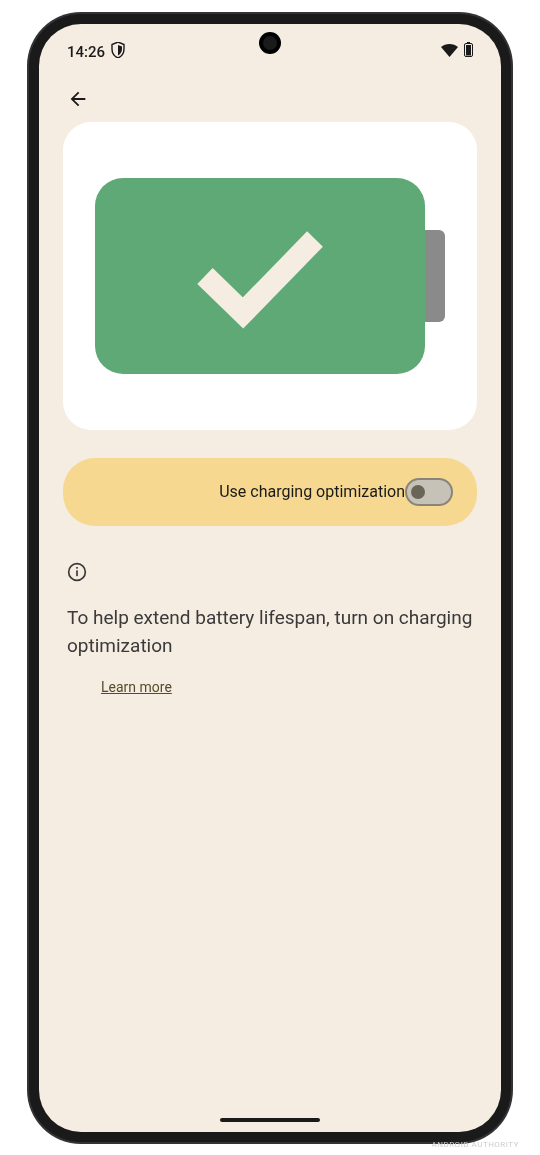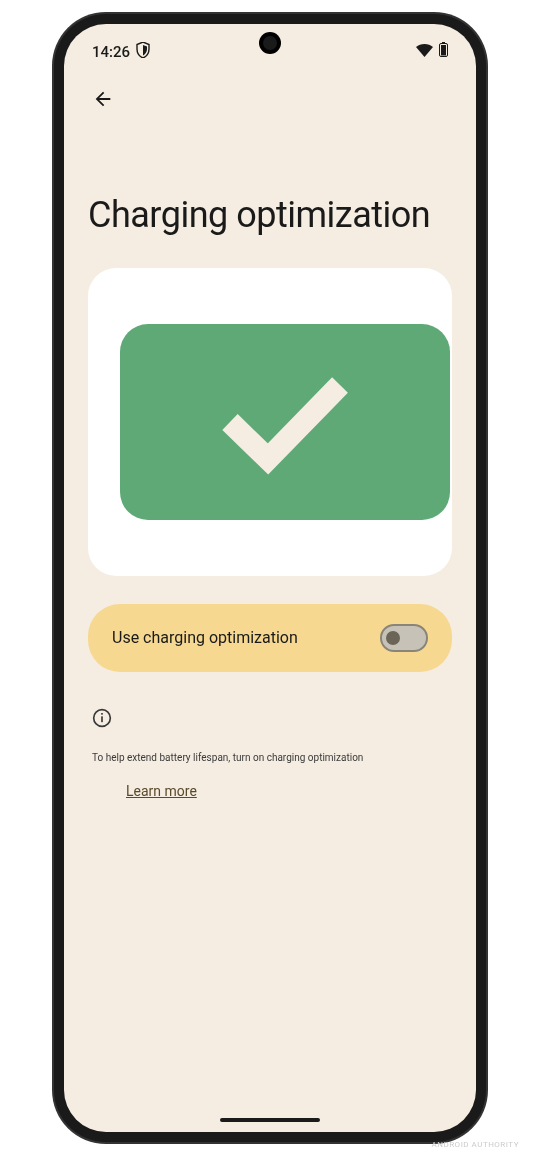--- a/index.html
+++ b/index.html
@@ -12,21 +12,21 @@
       width: 540px;
       height: 1155px;
       background: #ffffff;
       font-family: -apple-system, BlinkMacSystemFont, 'Segoe UI', Roboto, sans-serif;
       display: flex;
       justify-content: center;
       align-items: center;
     }
     
     .phone-frame {
-      width: 432px;
+      width: 482px;
       height: 1128px;
       background: #1a1a1a;
       border-radius: 52px;
       padding: 10px;
       position: relative;
       box-shadow: 0 0 0 2px #333;
     }
     
     .phone-screen {
       width: 100%;
@@ -145,21 +145,21 @@
     .checkmark {
       width: 150px;
       height: 110px;
     }
     
     .toggle-row {
       background: #f7d890;
       border-radius: 32px;
       padding: 20px 24px;
       display: flex;
-      justify-content: space-between;
+      justify-content: flex-end;
       align-items: center;
       margin-bottom: 36px;
     }
     
     .toggle-label {
       font-size: 16px;
       color: #1a1a1a;
     }
     
     .toggle-switch {
@@ -185,21 +185,21 @@
     
     .info-section {
       padding: 0 4px;
     }
     
     .info-icon-wrap {
       margin-bottom: 18px;
     }
     
     .info-text {
-      font-size: 10px;
+      font-size: 19px;
       color: #3a3a3a;
       line-height: 1.5;
       margin-bottom: 16px;
     }
     
     .learn-more {
       font-size: 14px;
       color: #5a4a2a;
       text-decoration: underline;
       cursor: pointer;
@@ -262,21 +262,20 @@
       </div>
     </div>
 
     <div class="content">
       <div class="back-button">
         <svg width="22" height="22" viewBox="0 0 24 24" fill="none">
           <path d="M20 11H7.83l5.59-5.59L12 4l-8 8 8 8 1.41-1.41L7.83 13H20v-2z" fill="#1a1a1a"></path>
         </svg>
       </div>
 
-      <h1 class="page-title">Charging optimization</h1>
 
       <div class="battery-card">
         <div class="battery-illustration">
           <div class="battery-tip"></div>
           <div class="battery-body">
             <svg class="checkmark" viewBox="0 0 150 110">
               <path d="M20 55 L58 92 L130 18" stroke="#f5ede2" stroke-width="22" fill="none" stroke-linecap="butt" stroke-linejoin="miter"></path>
             </svg>
           </div>
         </div>

